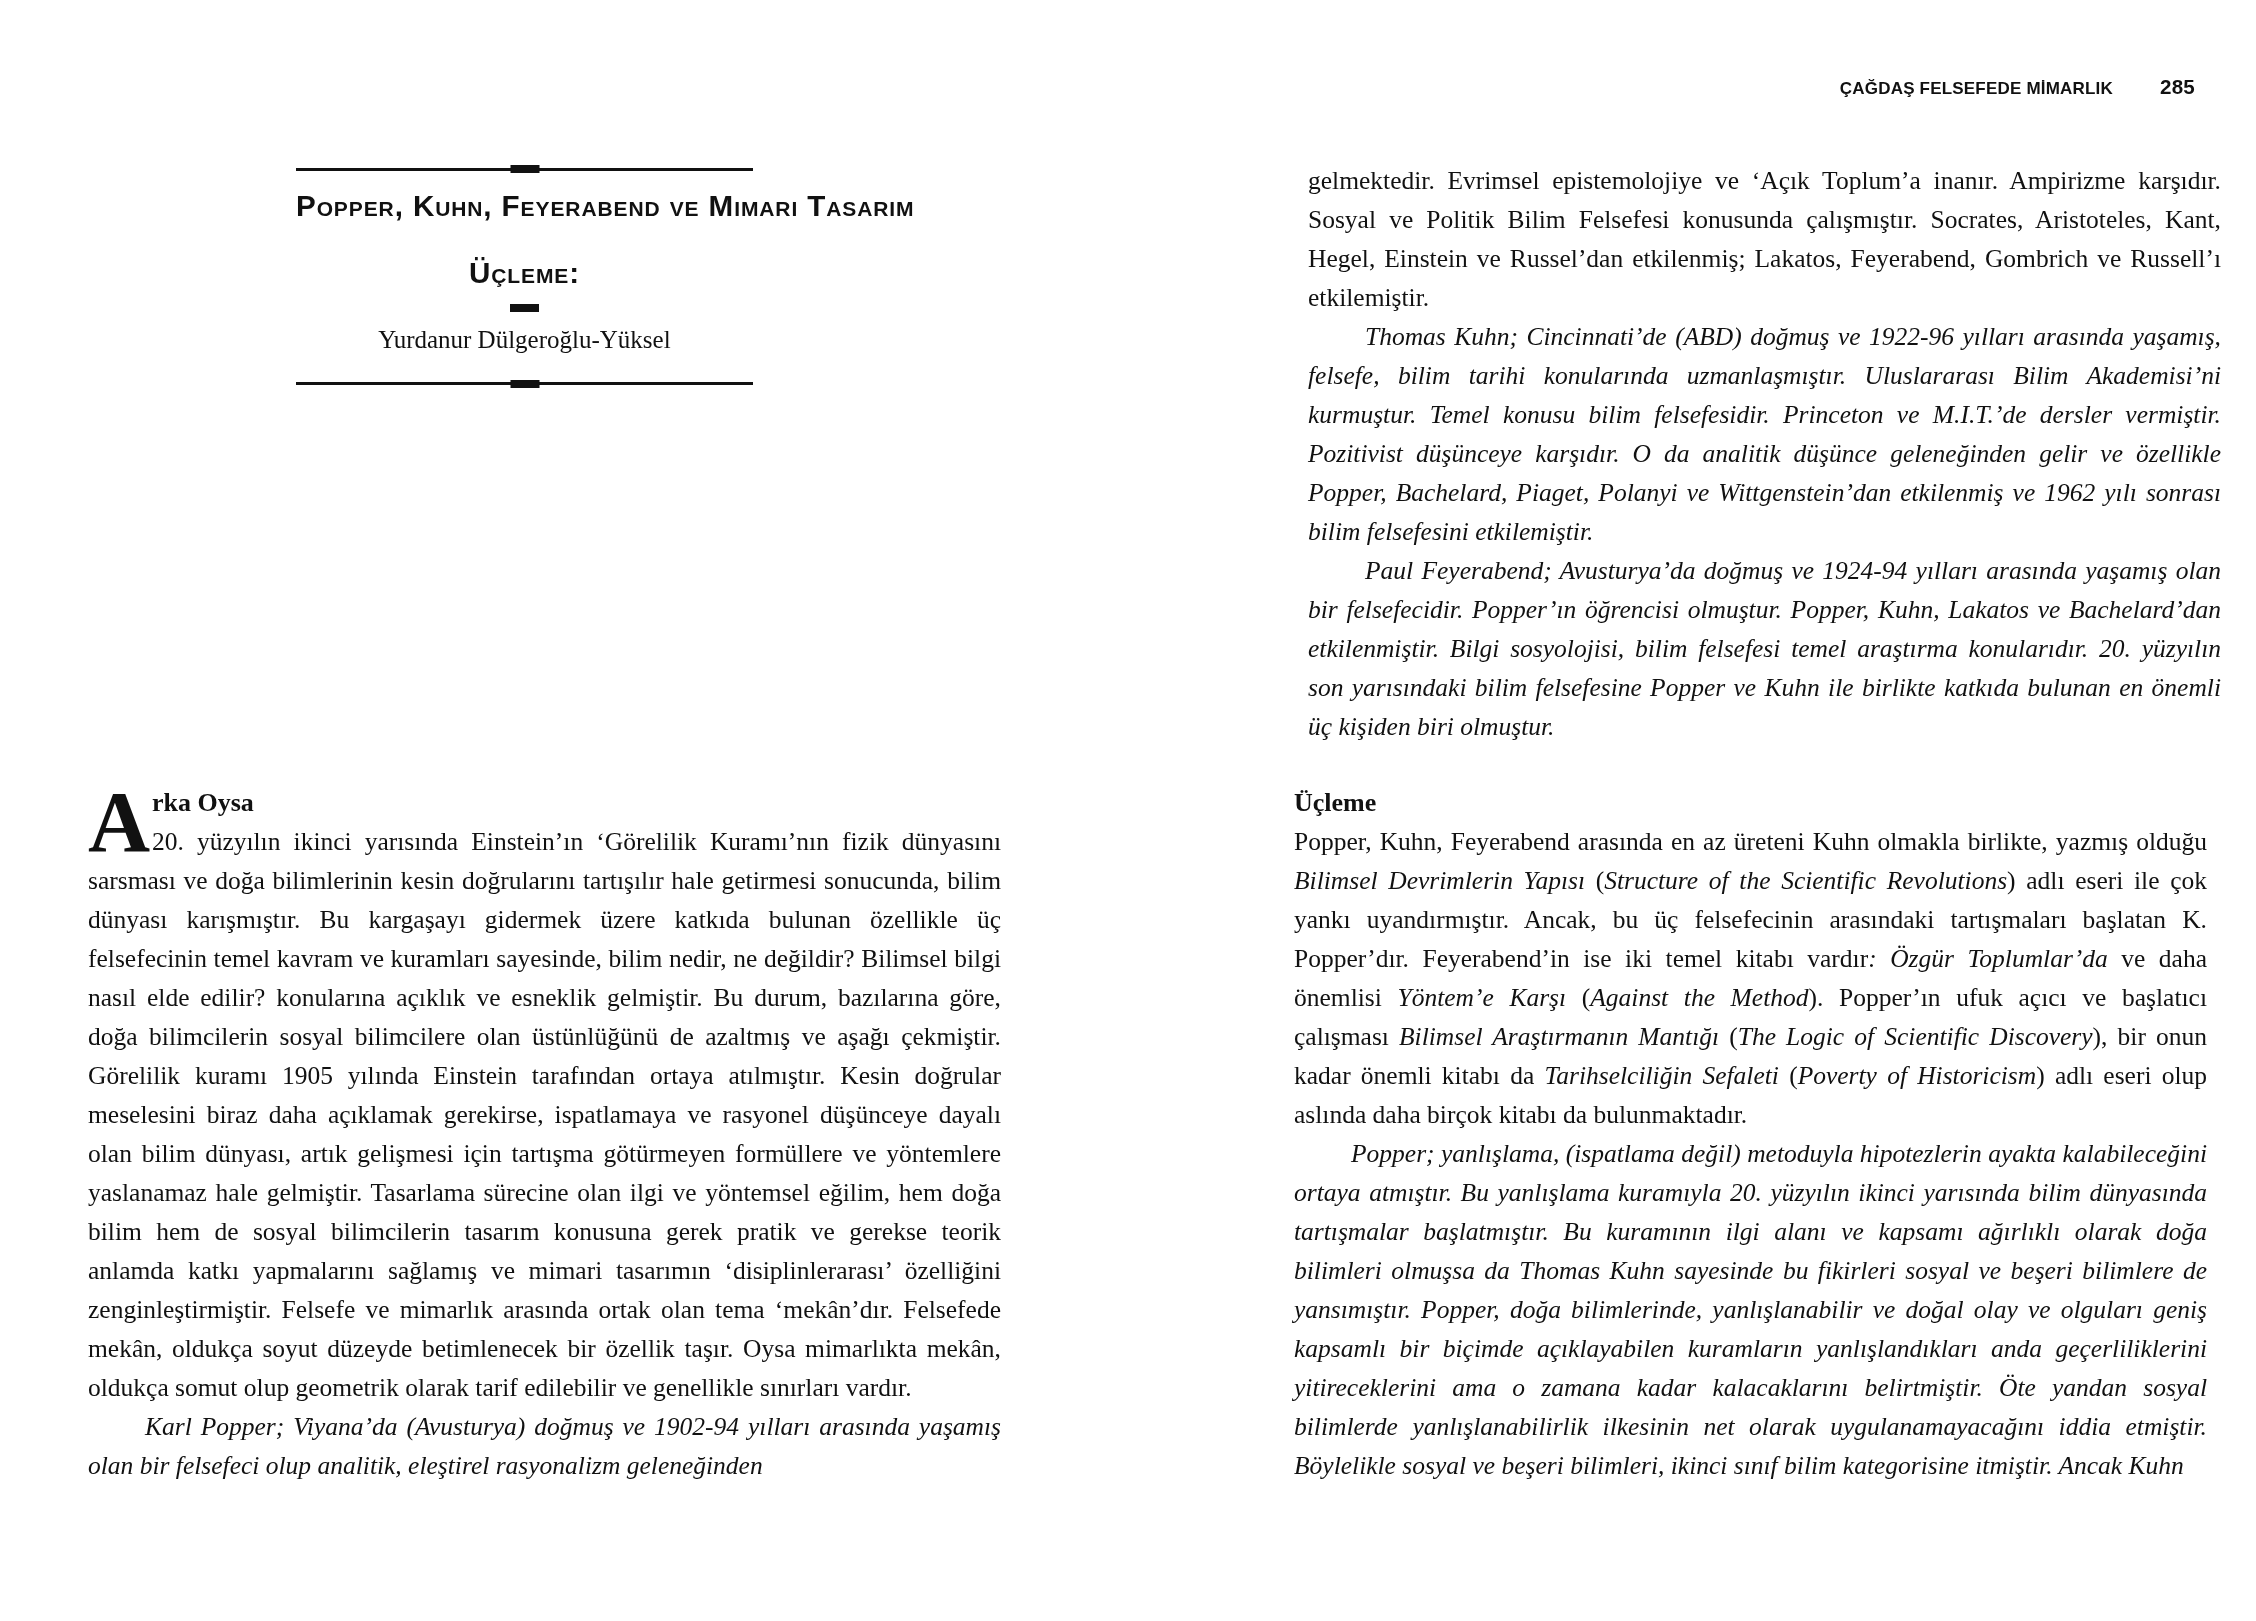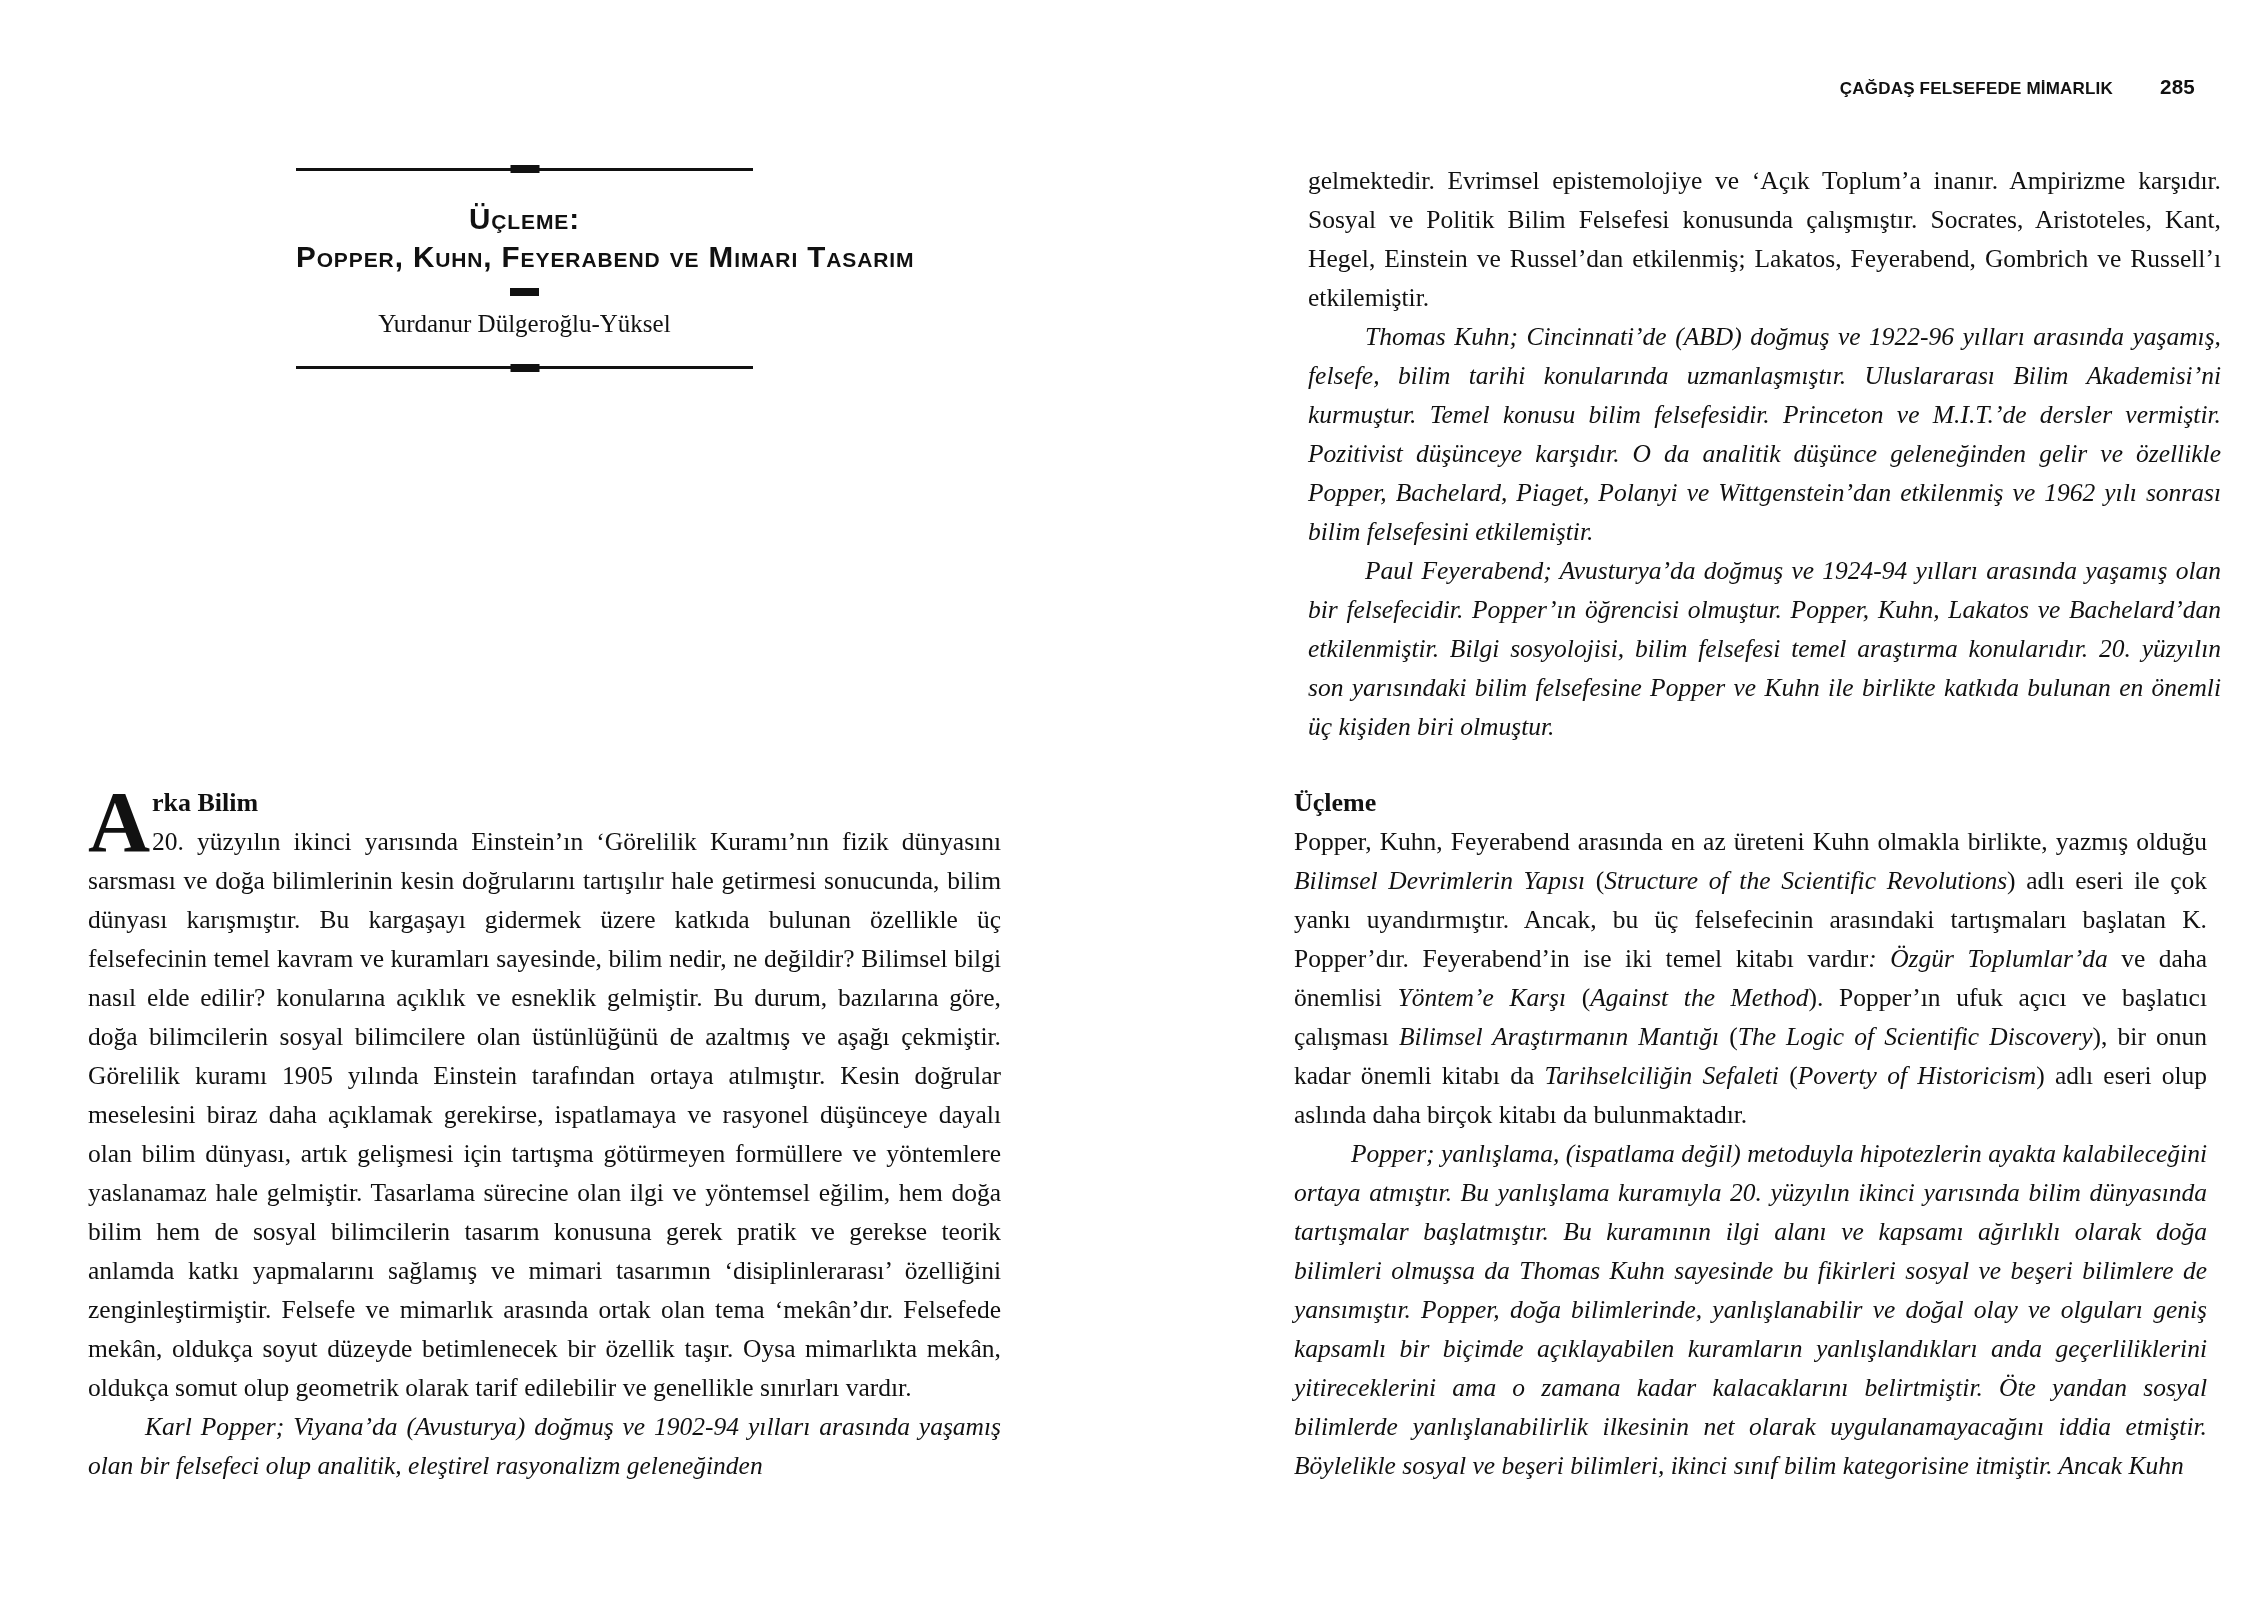--- a/index.html
+++ b/index.html
@@ -50,30 +50,30 @@
     float: left; font-weight: bold; font-size: 86px; line-height: 68px;
     margin: 5.4px 1.8px 0 0; font-family: "Liberation Serif", "DejaVu Serif", serif;
   }
 </style>
 </head>
 <body>
 
 <div class="page page-left">
   <div class="title-block">
     <div class="rule"></div>
+    <div class="title-line">Popper, Kuhn, Feyerabend ve Mimari Tasarım</div>
     <div class="title-line first">Üçleme:</div>
-    <div class="title-line">Popper, Kuhn, Feyerabend ve Mimari Tasarım</div>
     <div class="dash"></div>
     <div class="author">Yurdanur Dülgeroğlu-Yüksel</div>
     <div class="rule"></div>
   </div>
 
   <div class="col left-col">
     <span class="drop-cap">A</span>
-    <div class="section-heading">rka Bilim</div>
+    <div class="section-heading">rka Oysa</div>
     <p>20. yüzyılın ikinci yarısında Einstein’ın ‘Görelilik Kuramı’nın fizik dünyasını sarsması ve doğa bilimlerinin kesin doğrularını tartışılır hale getirmesi sonucunda, bilim dünyası karışmıştır. Bu kargaşayı gidermek üzere katkıda bulunan özellikle üç felsefecinin temel kavram ve kuramları sayesinde, bilim nedir, ne değildir? Bilimsel bilgi nasıl elde edilir? konularına açıklık ve esneklik gelmiştir. Bu durum, bazılarına göre, doğa bilimcilerin sosyal bilimcilere olan üstünlüğünü de azaltmış ve aşağı çekmiştir. Görelilik kuramı 1905 yılında Einstein tarafından ortaya atılmıştır. Kesin doğrular meselesini biraz daha açıklamak gerekirse, ispatlamaya ve rasyonel düşünceye dayalı olan bilim dünyası, artık gelişmesi için tartışma götürmeyen formüllere ve yöntemlere yaslanamaz hale gelmiştir. Tasarlama sürecine olan ilgi ve yöntemsel eğilim, hem doğa bilim hem de sosyal bilimcilerin tasarım konusuna gerek pratik ve gerekse teorik anlamda katkı yapmalarını sağlamış ve mimari tasarımın ‘disiplinlerarası’ özelliğini zenginleştirmiştir. Felsefe ve mimarlık arasında ortak olan tema ‘mekân’dır. Felsefede mekân, oldukça soyut düzeyde betimlenecek bir özellik taşır. Oysa mimarlıkta mekân, oldukça somut olup geometrik olarak tarif edilebilir ve genellikle sınırları vardır.</p>
     <p class="indent">Karl Popper; Viyana’da (Avusturya) doğmuş ve 1902-94 yılları arasında yaşamış olan bir felsefeci olup analitik, eleştirel rasyonalizm geleneğinden</p>
   </div>
 </div>
 
 <div class="page page-right">
   <div class="running-header">
     <span>ÇAĞDAŞ FELSEFEDE MİMARLIK</span>
     <span class="page-number">285</span>
   </div>

